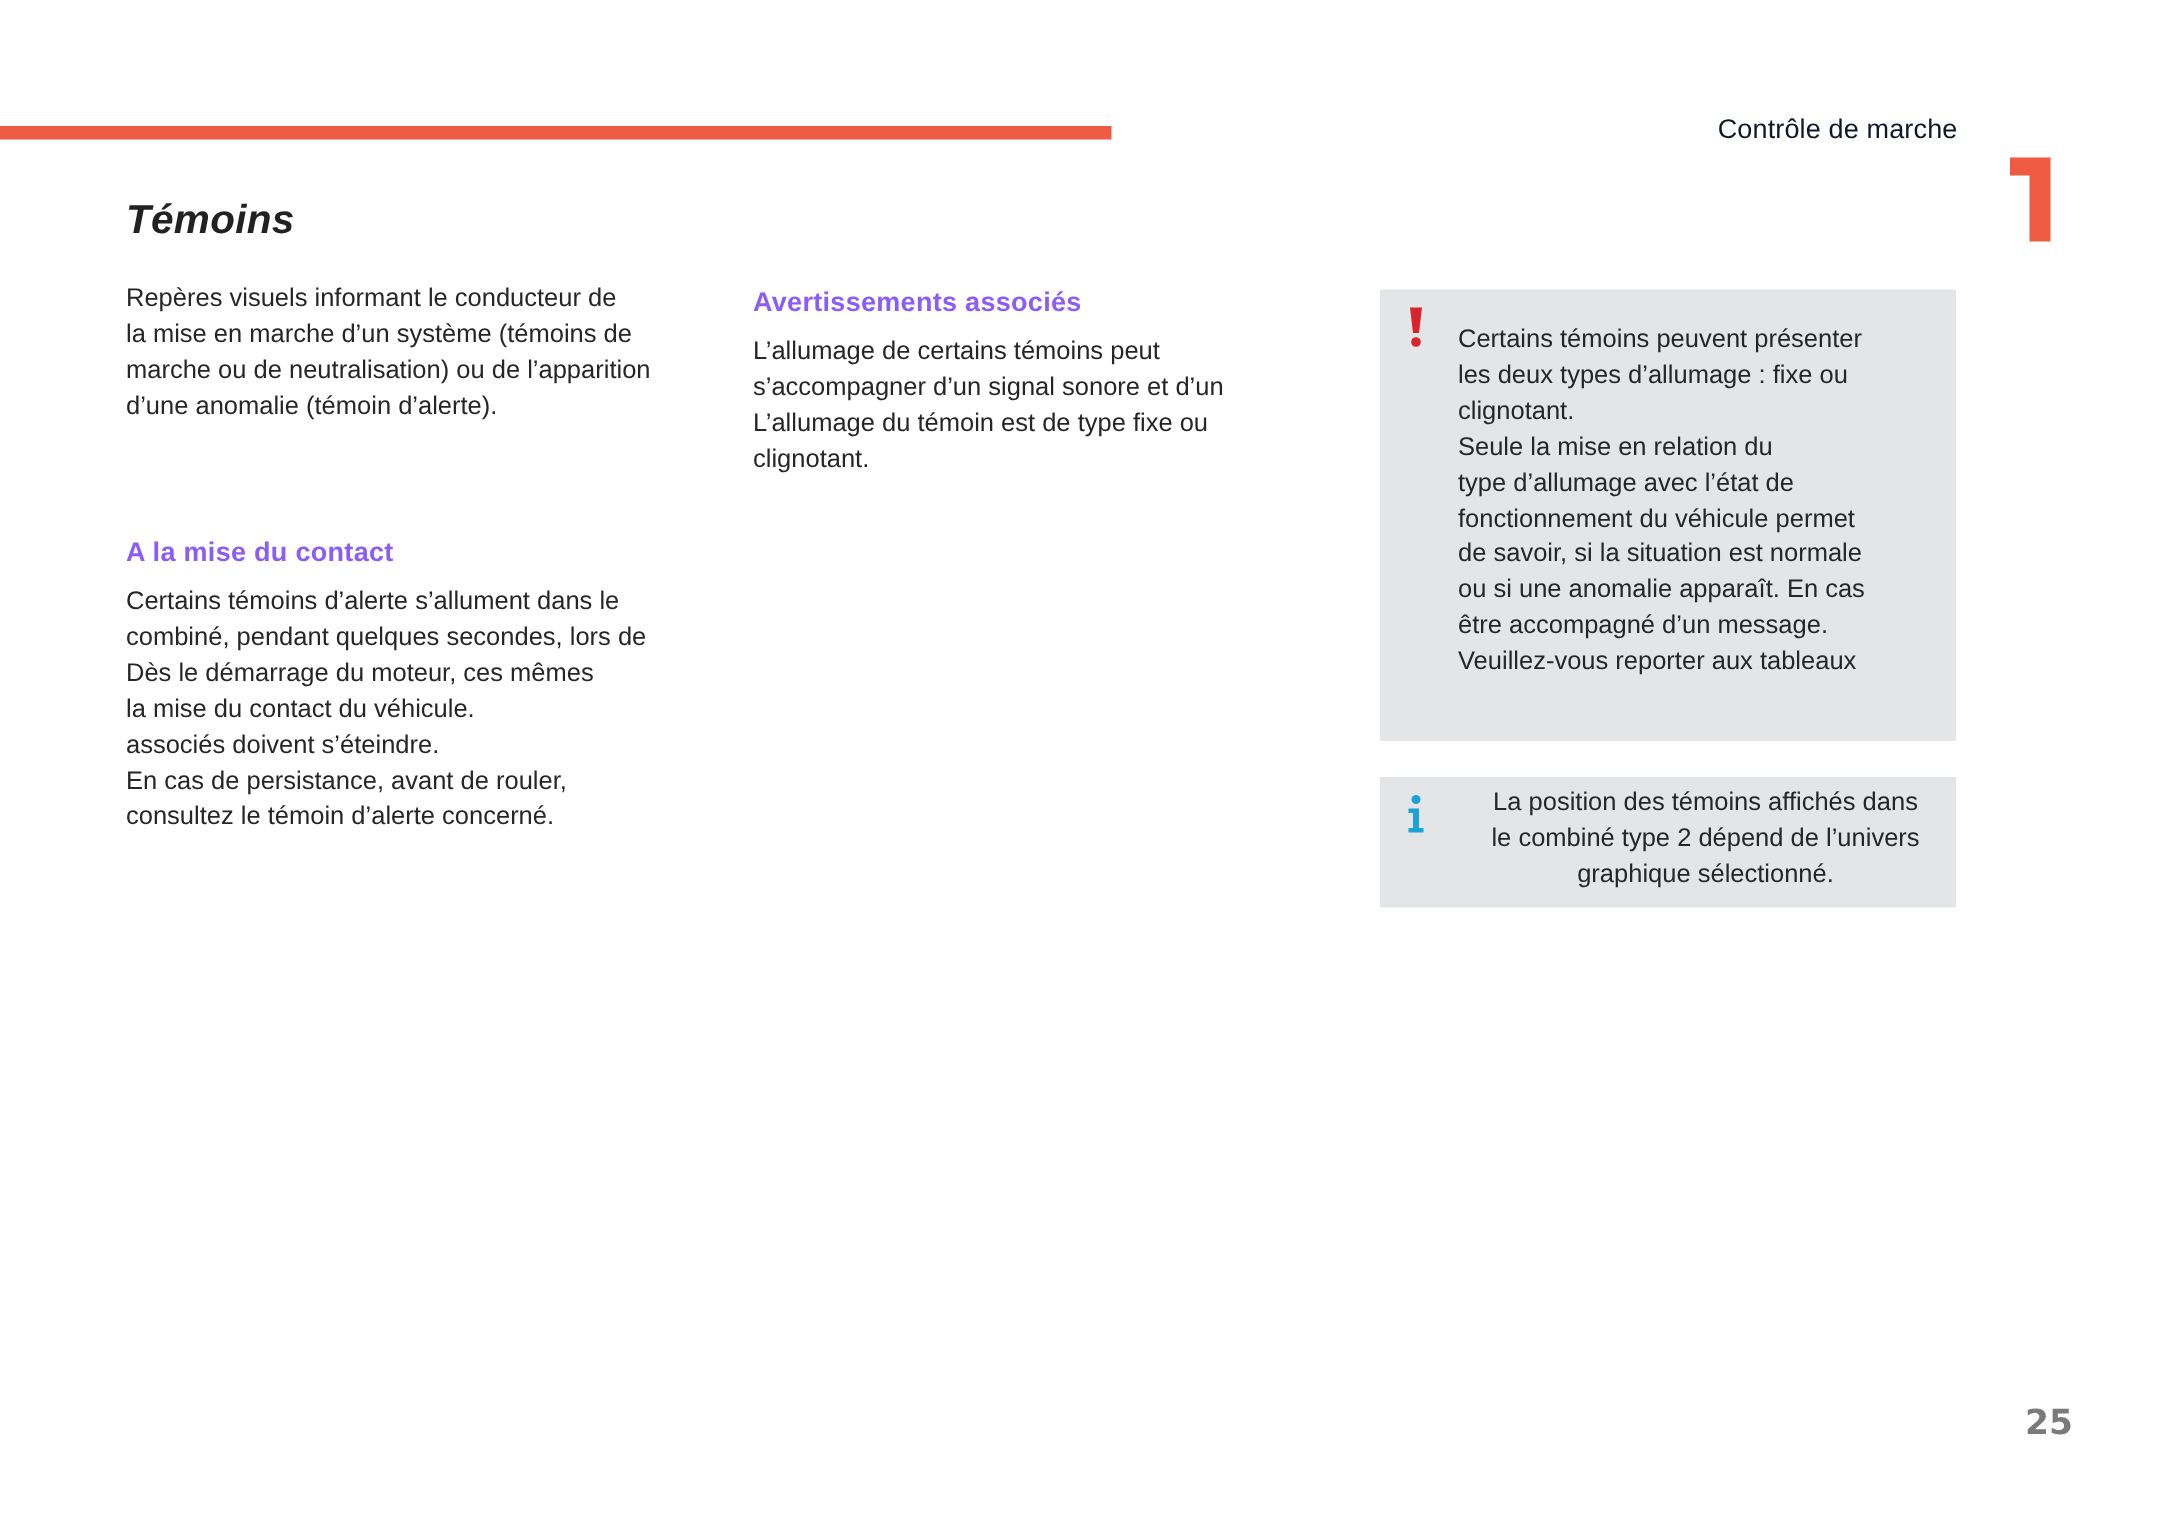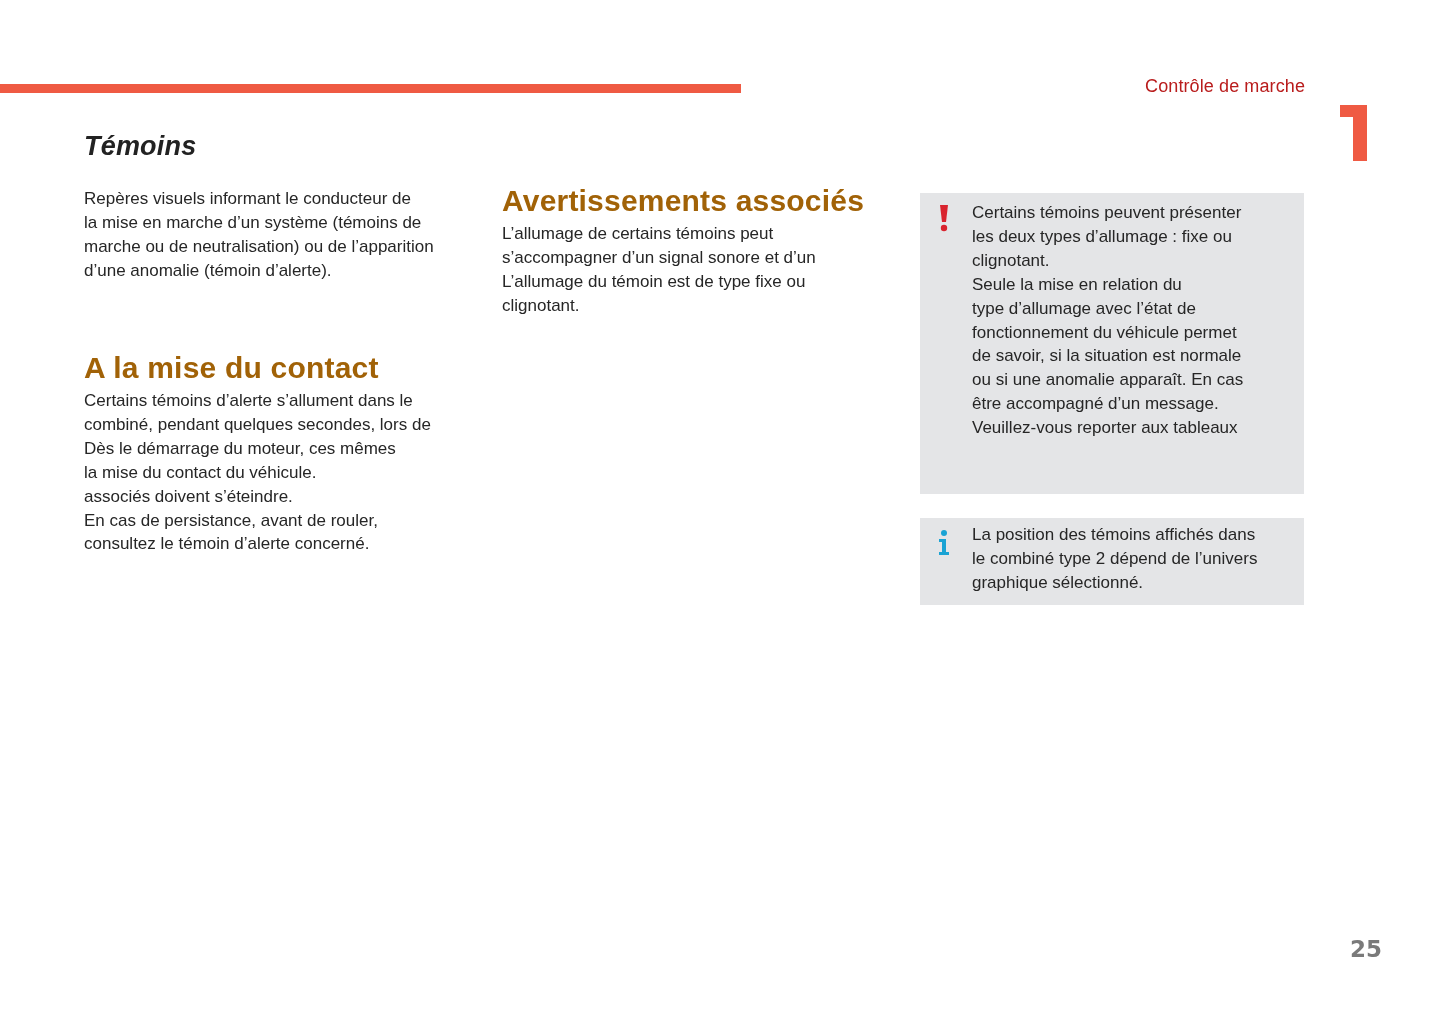--- a/index.html
+++ b/index.html
@@ -7,61 +7,61 @@
       width: 1445px; height: 1019px; position: relative; overflow: hidden;
       background: #ffffff; color: #222222;
       font-family: "Liberation Sans", sans-serif;
     }
     .top-rule {
       position: absolute; left: 0; top: 84px; width: 741px; height: 9px;
       background: #ef5a43;
     }
     .section-label {
       position: absolute; left: 1100px; top: 76px; width: 205px; text-align: right;
-      font-size: 18px; color: #b91c1c; letter-spacing: 0.1px;
+      font-size: 18px; color: #0f172a; letter-spacing: 0.1px;
     }
     .chapter-number {
       position: absolute; left: 1336px; top: 104px; width: 40px; height: 70px;
       font-family: "DejaVu Sans", sans-serif; font-weight: bold;
       font-size: 76px; line-height: 70px; color: #ef5a43;
     }
     .chapter-number svg { display: block; }
     h1.page-title {
       position: absolute; left: 84px; top: 131px; margin: 0;
       font-size: 27px; font-weight: bold; color: #222;
       letter-spacing: 0.2px;
       font-style: italic;
     }
     .col {
       position: absolute; font-size: 17px; line-height: 23.9px; color: #262626;
     }
     .col p { margin: 0; }
     .col h2 {
-      margin: 0 0 7px 0; font-size: 30px; font-weight: bold; color: #a16207;
+      margin: 0 0 7px 0; font-size: 18px; font-weight: bold; color: #8b5cf6;
       line-height: 28px; letter-spacing: 0.2px;
     }
     .col-1 { left: 84px; top: 187px; width: 400px; }
     .col-1b { left: 84px; top: 354px; width: 400px; }
     .col-2 { left: 502px; top: 187px; width: 380px; }
     .note {
       position: absolute; left: 920px; width: 384px; background: #e4e5e7;
       box-sizing: border-box;
     }
     .note-warning { top: 193px; height: 301px; }
-    .note-info { top: 518px; height: 87px; }
+    .note-info { top: 518px; height: 87px; text-align: center; }
     .note .note-icon {
       position: absolute; left: 14px; width: 20px; height: 34px;
     }
     .note-warning .note-icon { top: 10px; }
     .note-info .note-icon { top: 10px; }
     .note .note-text {
       position: absolute; left: 52px; width: 330px;
       font-size: 17px; line-height: 23.9px; color: #262626;
     }
-    .note-warning .note-text { top: 8px; }
+    .note-warning .note-text { top: 21px; }
     .note-info .note-text { top: 5px; }
     .page-number {
       position: absolute; left: 1350px; top: 936px; width: 30px;
       font-family: "DejaVu Sans", sans-serif; font-weight: bold;
       font-size: 23px; color: #7a7a7a;
     }
   </style>
 </head>
 <body>
 

